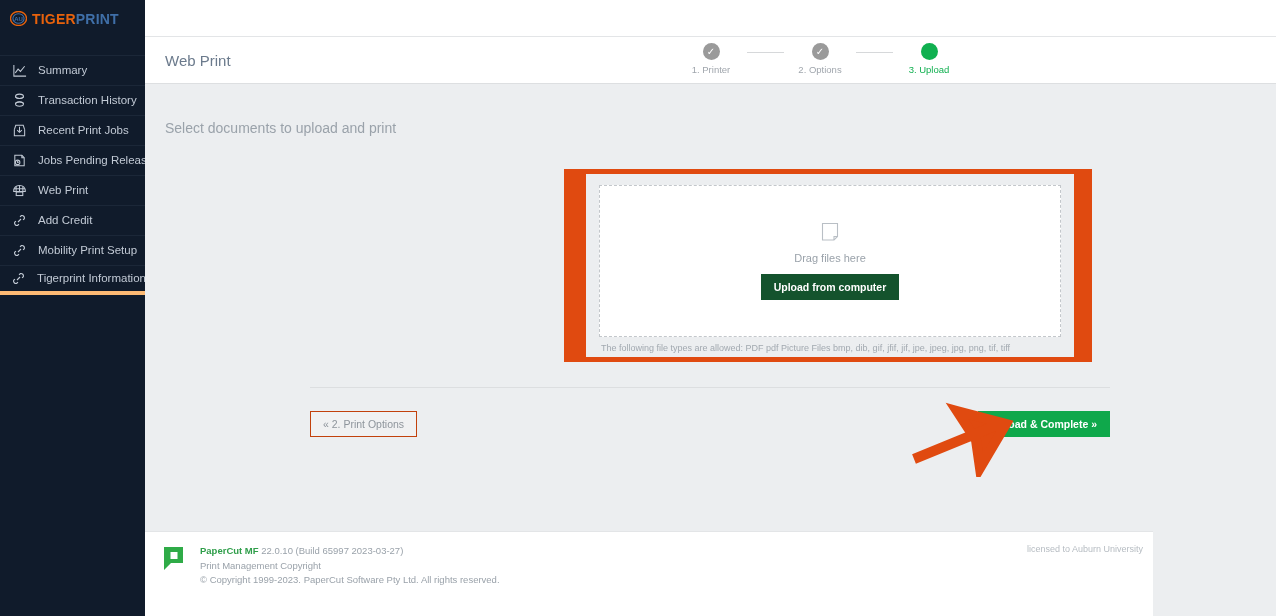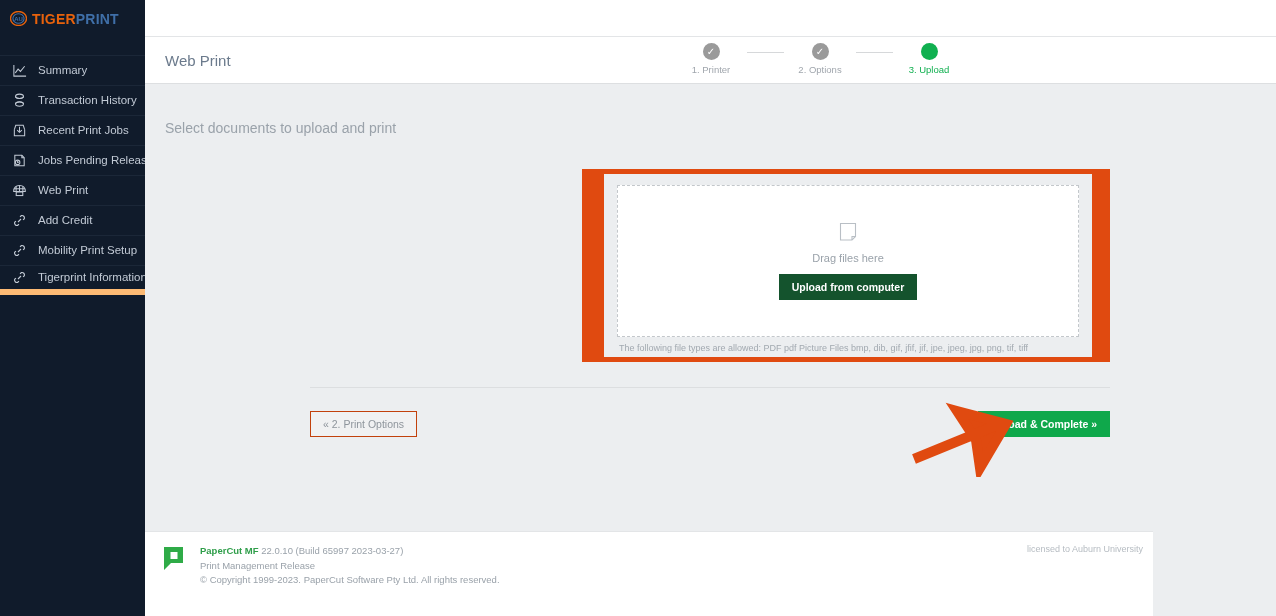--- a/index.html
+++ b/index.html
@@ -39,21 +39,21 @@
   .nav-item {
     height: 30px;
     display: flex; align-items: center;
     gap: 10px;
     padding-left: 11px;
     border-top: 1px solid #1b2738;
     color: #c2cad5;
     font-size: 11.5px;
     cursor: pointer;
   }
-  .nav-item:last-child { border-bottom: 6px solid #fdba74; }
+  .nav-item:last-child { border-bottom: 4px solid #fdba74; justify-content: center; }
   .nav-ico {
     width: 17px; height: 17px;
     flex: 0 0 17px;
     display: flex; align-items: center; justify-content: center;
     color: #c2cad5;
   }
   .nav-ico svg { display: block; }
   .nav-label { line-height: 1; white-space: nowrap; }
 
   
@@ -96,21 +96,21 @@
   }
 
   
   .content { position: relative; }
   .upload-head { padding: 22px 0 0 20px; }
   .upload-title { font-size: 14.5px; font-weight: bold; color: #2c3a47; }
   .upload-sub { font-size: 14px; color: #9aa2aa; margin-top: 14px; }
 
   
   .highlight-frame {
-    position: absolute; left: 437px; top: 85px;
+    position: absolute; left: 419px; top: 85px;
     width: 528px; height: 193px;
     background: #e04a10;
     padding: 5px 18px 5px 22px;
   }
   .upload-card {
     width: 100%; height: 100%;
     background: #eceef0;
     padding: 11px 13px 4px 13px;
     display: flex; flex-direction: column;
   }
@@ -359,20 +359,20 @@
 
     <footer class="footer">
       <span class="pc-logo">
         <svg width="22" height="26" viewBox="0 0 22 26">
           <path d="M1 1 H20 V17 H8 L1 24 Z" fill="#2fab47"></path>
           <rect x="7.5" y="6" width="7" height="7" fill="#ffffff"></rect>
         </svg>
       </span>
       <div class="pc-info">
         <div class="pc-l1"><b>PaperCut MF</b> <span>22.0.10 (Build 65997 2023-03-27)</span></div>
-        <div class="pc-l2">Print Management Release</div>
+        <div class="pc-l2">Print Management Copyright</div>
         <div class="pc-l3">© Copyright 1999-2023. PaperCut Software Pty Ltd. All rights reserved.</div>
       </div>
       <div class="license">licensed to Auburn University</div>
     </footer>
 
   </section>
 </div>
 
 </body></html>

